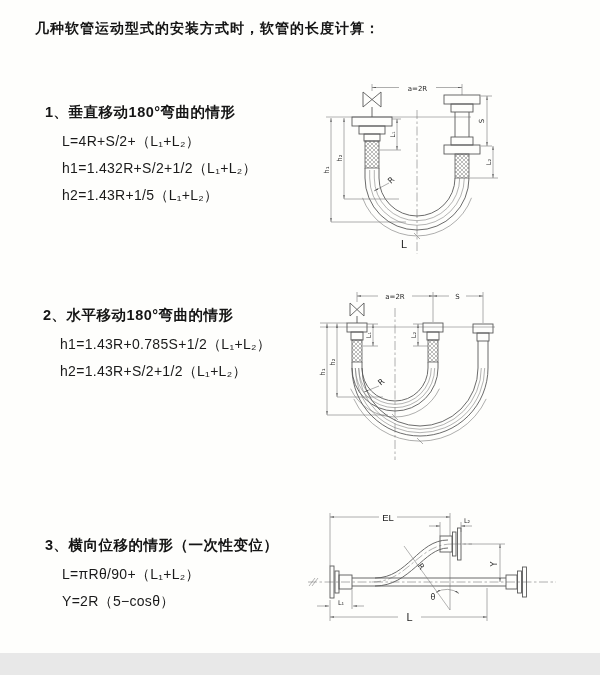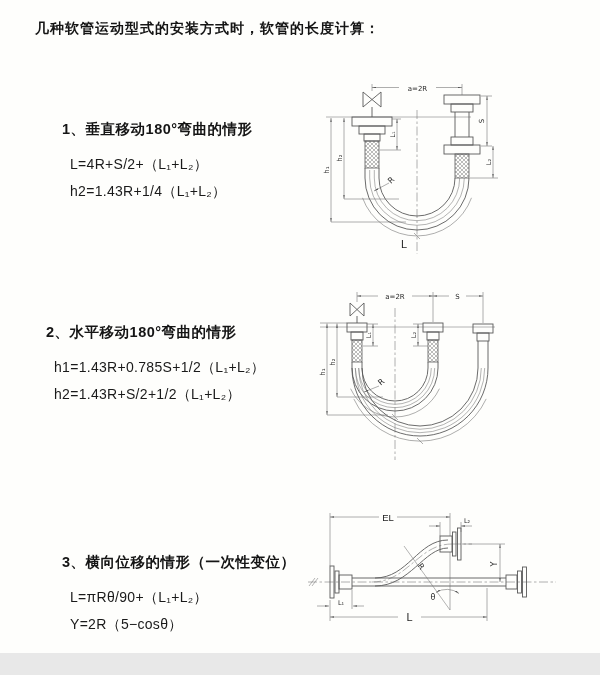--- a/index.html
+++ b/index.html
@@ -2,24 +2,24 @@
 <html><head>
 <meta charset="utf-8">
 <style>
   html,body{margin:0;padding:0;background:#e8e8e8;}
   .page{position:relative;width:600px;height:653px;background:#fefefc;
         font-family:"Liberation Sans","DejaVu Sans",sans-serif;overflow:hidden;margin:0 auto;}
   .title{position:absolute;left:35px;top:20px;font-size:14px;font-weight:700;
          color:#151515;letter-spacing:1px;}
   .section{position:absolute;color:#151515;}
   #s1{left:45px;top:103px}
-  #s2{left:29px;top:306px}
+  #s2{left:43px;top:306px}
   #s3{left:45px;top:536px}
-  .heading{font-size:14.5px;font-weight:700;letter-spacing:.5px;margin:17px;}
-  .formula{font-size:14px;line-height:16px;margin:11px 0 0 25px;
+  .heading{font-size:14.5px;font-weight:700;letter-spacing:.5px;margin:0;}
+  .formula{font-size:14px;line-height:16px;margin:11px 0 0 17px;
            letter-spacing:.3px;color:#1a1a1a;}
   svg.diagram{position:absolute;}
   #d1{left:305px;top:70px}
   #d2{left:300px;top:282px}
   #d3{left:300px;top:500px}
   .ln{stroke:#5a5a5a;stroke-width:.9;fill:none}
   .tn{stroke:#767676;stroke-width:.55;fill:none}
   .dm{stroke:#6b6b6b;stroke-width:.55;fill:none}
   .cl{stroke:#707070;stroke-width:.55;fill:none;stroke-dasharray:9 2.5 2.5 2.5}
   .rc{fill:none;stroke:#5a5a5a;stroke-width:.9}
@@ -32,21 +32,22 @@
 </head>
 <body>
 
 <div class="page">
 
   <div class="title">几种软管运动型式的安装方式时，软管的长度计算：</div>
 
   <div class="section" id="s1">
     <div class="heading">1、垂直移动180°弯曲的情形</div>
     <div class="formula">L=4R+S/2+（L₁+L₂）</div>
-    <div class="formula">h2=1.43R+1/4（L₁+L₂）</div>
+    <div class="formula">h1=1.432R+S/2+1/2（L₁+L₂）</div>
+    <div class="formula">h2=1.43R+1/5（L₁+L₂）</div>
   </div>
 
   <div class="section" id="s2">
     <div class="heading">2、水平移动180°弯曲的情形</div>
     <div class="formula">h1=1.43R+0.785S+1/2（L₁+L₂）</div>
     <div class="formula">h2=1.43R+S/2+1/2（L₁+L₂）</div>
   </div>
 
   <div class="section" id="s3">
     <div class="heading">3、横向位移的情形（一次性变位）</div>

